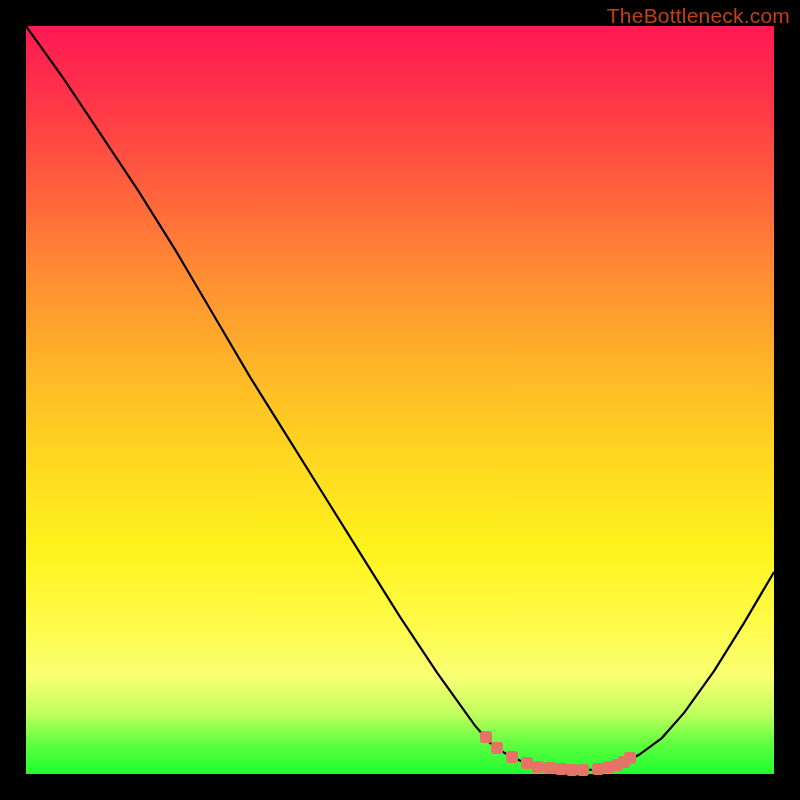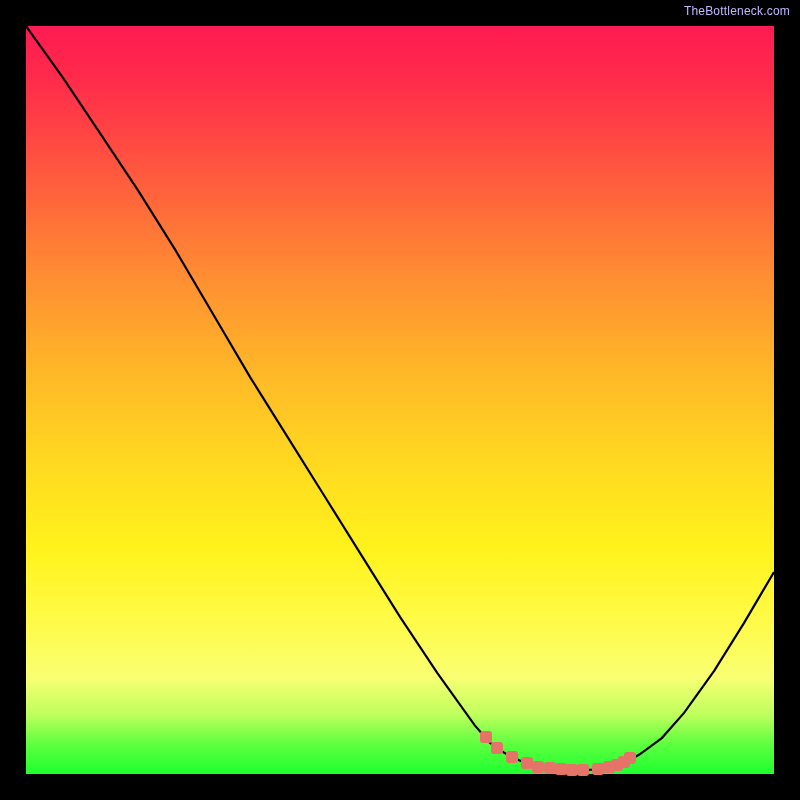--- a/index.html
+++ b/index.html
@@ -1,19 +1,19 @@
 <!DOCTYPE html>
 <html><head>
 <meta charset="utf-8">
 <style>
 *{margin:0;padding:0;box-sizing:border-box}
 body{background:#000;width:800px;height:800px;position:relative;font-family:Arial,sans-serif}
 .frame{position:absolute;top:0;left:0;width:800px;height:800px;background:#000}
 .plot{position:absolute;top:26px;left:26px;width:748px;height:748px;background:linear-gradient(to bottom,#ff1a52 0%,#ff2e4a 8%,#ff5a3e 20%,#ff8c33 33%,#ffb728 46%,#ffd821 58%,#fff31c 70%,#fffb4a 80%,#f9ff73 87%,#c0ff5d 92%,#5eff3f 96%,#1dff2f 100%)}
-.wm{position:absolute;top:4px;right:10px;color:#c4b5fd;font-size:12px;font-weight:500;letter-spacing:.2px}
+.wm{position:absolute;top:4px;right:10px;color:#c2410c;font-size:21px;font-weight:500;letter-spacing:.2px}
 svg.curve{position:absolute;top:0;left:0;width:748px;height:748px}
 .marker{position:absolute;width:12px;height:12px;border-radius:3px;background:#e57368;transform:translate(-50%,-50%)}
 </style>
 </head>
 <body>
 
 <div class="frame">
   <div class="wm">TheBottleneck.com</div>
   <div class="plot">
     <svg class="curve" viewBox="0 0 748 748" preserveAspectRatio="none">

